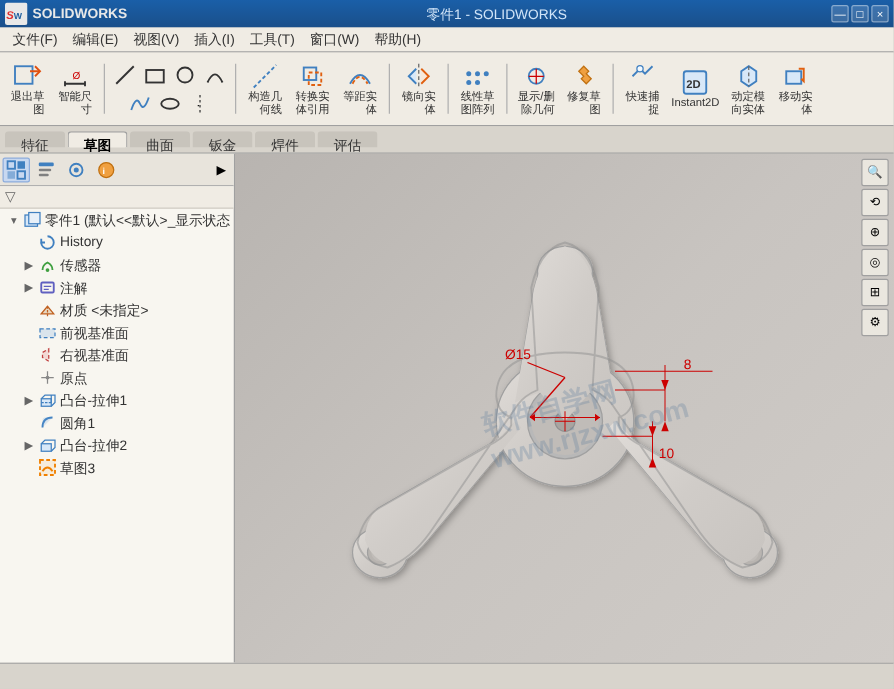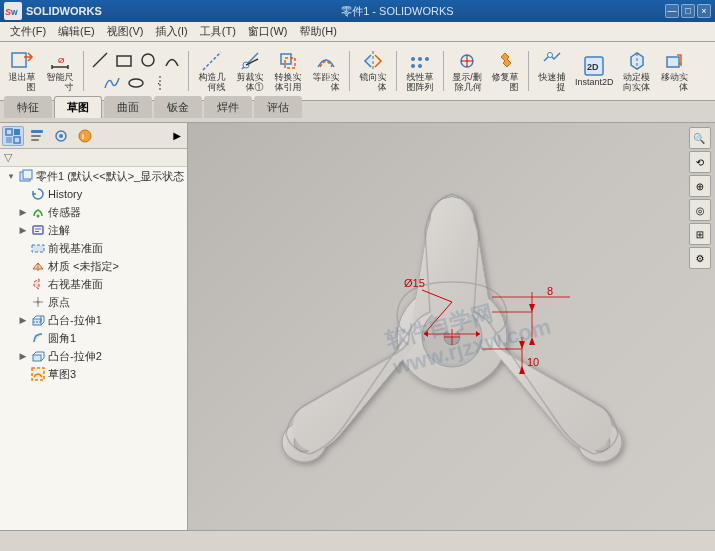--- a/index.html
+++ b/index.html
@@ -19,21 +19,21 @@
     
     #toolbar-area { background: #f0ece4; border-bottom: 1px solid #a0a0a0; }
     #toolbar1 { display: flex; align-items: center; padding: 2px 4px; height: 58px; gap: 2px; overflow: hidden; }
     .tb-separator { width: 1px; height: 40px; background: #b0b0b0; margin: 0 3px; }
     .tb-btn { display: flex; flex-direction: column; align-items: center; justify-content: center; padding: 2px 3px; cursor: pointer; border-radius: 2px; min-width: 36px; height: 50px; }
     .tb-icon { width: 24px; height: 24px; display: flex; align-items: center; justify-content: center; }
     .tb-label { font-size: 9px; color: #333; text-align: right; line-height: 1.1; white-space: nowrap; }
     .tb-btn-sm { display: flex; flex-direction: column; align-items: center; justify-content: center; padding: 1px 2px; cursor: pointer; border-radius: 2px; min-width: 28px; }
 
     
-    #tabbar { background: #d8d4cc; display: flex; align-items: flex-end; padding: 4px 4px; height: 22px; border-bottom: 1px solid #a0a0a0; }
+    #tabbar { background: #d8d4cc; display: flex; padding: 4px 4px; height: 22px; border-bottom: 1px solid #a0a0a0; }
     .tab { padding: 3px 12px; font-size: 11px; color: #333; cursor: pointer; border: 1px solid transparent; border-bottom: none; border-radius: 3px 3px 0 0; background: #c8c4bc; margin-right: 2px; }
     .tab.active { background: #f0ece4; border-color: #a0a0a0; color: #000; font-weight: bold; }
 
     
     #main { display: flex; height: calc(551px - 22px - 20px - 58px - 22px - 22px); }
 
     
     #left-panel { width: 188px; background: #f8f6f0; border-right: 1px solid #a0a0a0; display: flex; flex-direction: column; overflow: hidden; }
     #left-tabs { display: flex; align-items: center; background: #e8e4dc; border-bottom: 1px solid #b0b0b0; height: 26px; padding: 2px; gap: 2px; }
     .left-tab-btn { width: 22px; height: 20px; display: flex; align-items: center; justify-content: center; cursor: pointer; border-radius: 2px; border: 1px solid transparent; font-size: 10px; }
@@ -173,30 +173,20 @@
       <div class="tb-icon">
         <svg width="24" height="24" viewBox="0 0 24 24">
             <line x1="3" y1="21" x2="21" y2="3" stroke="#4080c0" stroke-width="1.5" stroke-dasharray="3,2"></line>
           </svg>
       </div>
       <span class="tb-label">构造几<br>何线</span>
     </div>
     <div class="tb-btn">
       <div class="tb-icon">
         <svg width="24" height="24" viewBox="0 0 24 24">
-            <path d="M4 20 L20 4" stroke="#4080c0" stroke-width="1.5"></path>
-            <circle cx="8" cy="16" r="3" fill="#e8f0f8" stroke="#4080c0" stroke-width="1"></circle>
-            <path d="M8 16 L20 10" stroke="#333" stroke-width="1.5"></path>
-          </svg>
-      </div>
-      <span class="tb-label">剪裁实<br>体①</span>
-    </div>
-    <div class="tb-btn">
-      <div class="tb-icon">
-        <svg width="24" height="24" viewBox="0 0 24 24">
             <rect x="5" y="5" width="10" height="10" fill="none" stroke="#4080c0" stroke-width="1.5"></rect>
             <rect x="9" y="9" width="10" height="10" fill="none" stroke="#e06010" stroke-width="1.5" stroke-dasharray="3,2"></rect>
           </svg>
       </div>
       <span class="tb-label">转换实<br>体引用</span>
     </div>
     <div class="tb-btn">
       <div class="tb-icon">
         <svg width="24" height="24" viewBox="0 0 24 24">
             <path d="M4 18 Q12 4 20 18" fill="none" stroke="#4080c0" stroke-width="1.5"></path>
@@ -383,36 +373,36 @@
             </svg>
         </div>
         <span class="tree-label">注解</span>
       </div>
 
       <div class="tree-item">
         <div class="tree-indent"></div>
         <div class="tree-expand"> </div>
         <div class="tree-icon">
           <svg width="14" height="14" viewBox="0 0 14 14">
-              <rect x="1" y="4" width="12" height="7" fill="rgba(100,160,220,0.2)" stroke="#4080c0" stroke-width="1" stroke-dasharray="3,2"></rect>
-            </svg>
-        </div>
-        <span class="tree-label">前视基准面</span>
-      </div>
-
-      <div class="tree-item">
-        <div class="tree-indent"></div>
-        <div class="tree-expand"> </div>
-        <div class="tree-icon">
-          <svg width="14" height="14" viewBox="0 0 14 14">
               <path d="M2 10 L7 4 L12 10 Z" fill="#e8d8c0" stroke="#c06020" stroke-width="1"></path>
               <line x1="7" y1="4" x2="7" y2="13" stroke="#c06020" stroke-width="1" stroke-dasharray="2,1"></line>
             </svg>
         </div>
         <span class="tree-label">材质 &lt;未指定&gt;</span>
+      </div>
+
+      <div class="tree-item">
+        <div class="tree-indent"></div>
+        <div class="tree-expand"> </div>
+        <div class="tree-icon">
+          <svg width="14" height="14" viewBox="0 0 14 14">
+              <rect x="1" y="4" width="12" height="7" fill="rgba(100,160,220,0.2)" stroke="#4080c0" stroke-width="1" stroke-dasharray="3,2"></rect>
+            </svg>
+        </div>
+        <span class="tree-label">前视基准面</span>
       </div>
 
 
       <div class="tree-item">
         <div class="tree-indent"></div>
         <div class="tree-expand"> </div>
         <div class="tree-icon">
           <svg width="14" height="14" viewBox="0 0 14 14">
               <path d="M8 2 L8 12 L3 9 L3 5 Z" fill="rgba(220,100,100,0.2)" stroke="#c04040" stroke-width="1" stroke-dasharray="3,2"></path>
             </svg>

